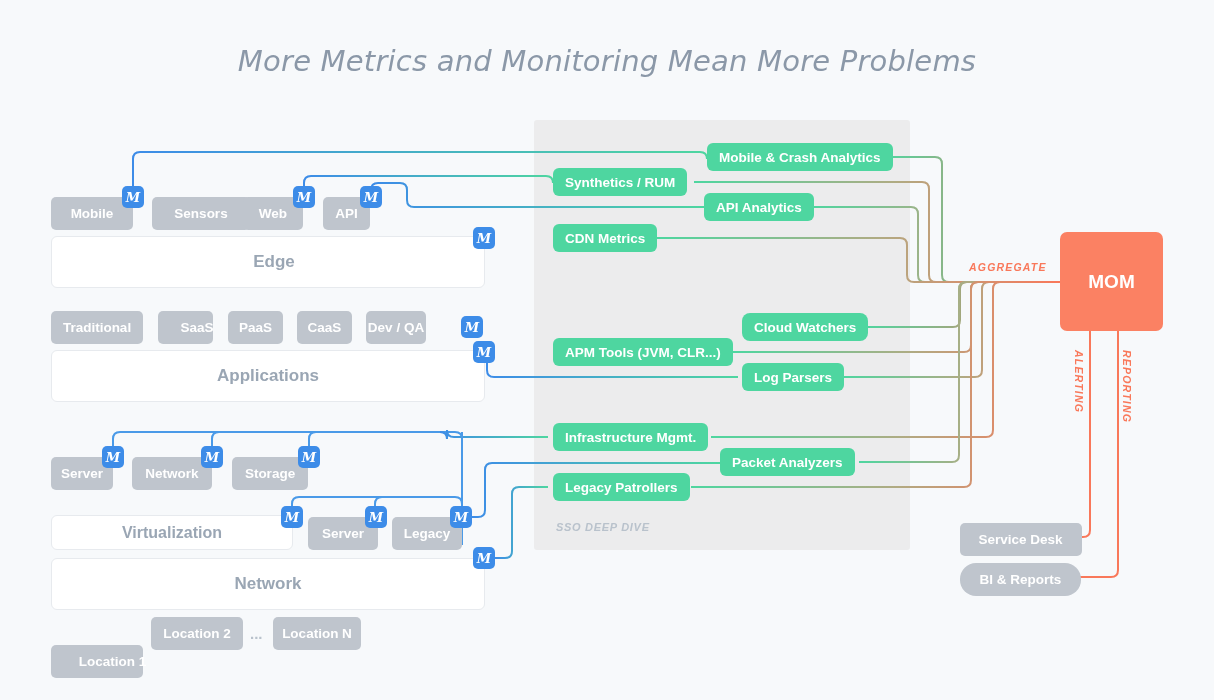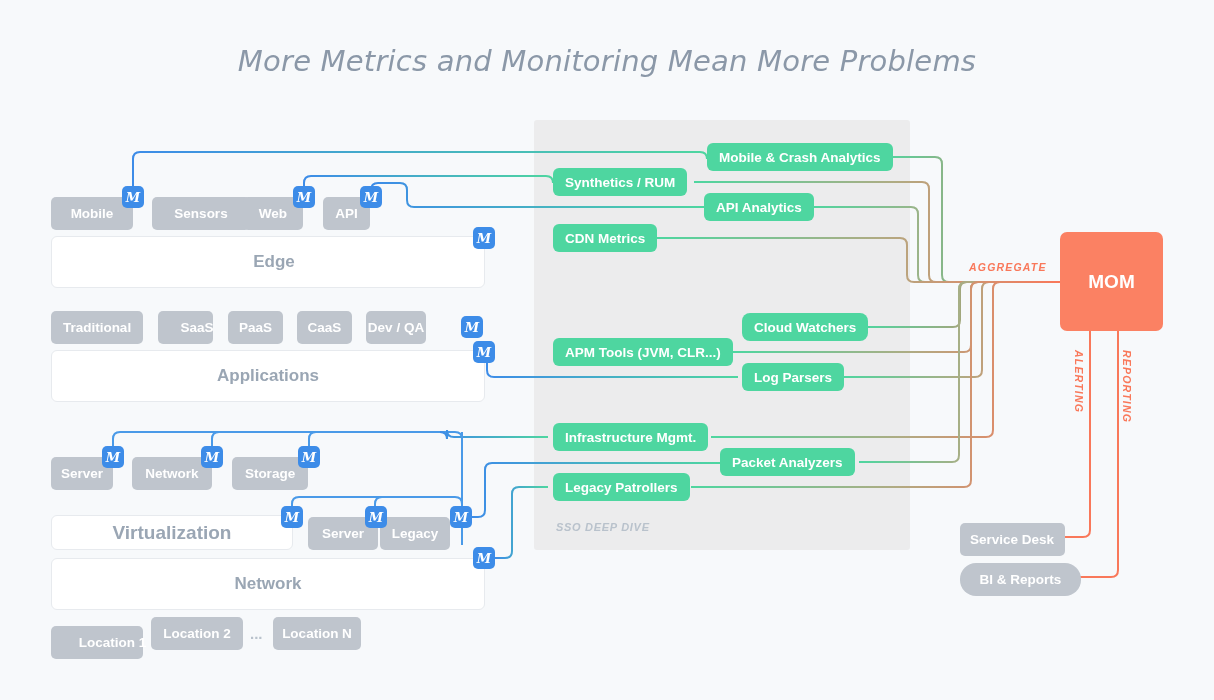--- a/index.html
+++ b/index.html
@@ -198,33 +198,33 @@
 
   <div class="node pill" style="left:51px;top:457px;width:62px;">Server</div>
   <div class="mbadge" style="left:102px;top:446px;">M</div>
 
   <div class="node pill" style="left:132px;top:457px;width:80px;">Network</div>
   <div class="mbadge" style="left:201px;top:446px;">M</div>
 
   <div class="node pill" style="left:232px;top:457px;width:76px;">Storage</div>
   <div class="mbadge" style="left:298px;top:446px;">M</div>
 
-  <div class="node shell" style="left:51px;top:515px;width:242px;font-size:19px;height:35px;">Virtualization</div>
+  <div class="node shell" style="left:51px;top:515px;width:242px;font-size:16px;height:35px;">Virtualization</div>
 
   <div class="node pill" style="left:308px;top:517px;width:70px;">Server</div>
   <div class="mbadge" style="left:281px;top:506px;">M</div>
   <div class="mbadge" style="left:365px;top:506px;">M</div>
 
-  <div class="node pill" style="left:380px;top:517px;width:70px;">Legacy</div>
+  <div class="node pill" style="left:392px;top:517px;width:70px;">Legacy</div>
   <div class="mbadge" style="left:450px;top:506px;">M</div>
 
   <div class="node shell" style="left:51px;top:558px;width:434px;">Network</div>
   <div class="mbadge" style="left:473px;top:547px;">M</div>
 
-  <div class="node pill" style="left:51px;top:626px;width:92px;padding-left:44px;">Location 1</div>
+  <div class="node pill" style="left:51px;top:645px;width:92px;padding-left:44px;">Location 1</div>
   <div class="node pill" style="left:151px;top:617px;width:92px;">Location 2</div>
   <div class="ellipsis" style="left:250px;top:625px;">...</div>
   <div class="node pill" style="left:273px;top:617px;width:88px;">Location N</div>
 
   <div class="node green" style="left:707px;top:143px;">Mobile &amp; Crash Analytics</div>
   <div class="node green" style="left:553px;top:168px;">Synthetics / RUM</div>
   <div class="node green" style="left:704px;top:193px;">API Analytics</div>
   <div class="node green" style="left:553px;top:224px;">CDN Metrics</div>
   <div class="node green" style="left:742px;top:313px;border-radius:8px;">Cloud Watchers</div>
   <div class="node green" style="left:553px;top:338px;">APM Tools (JVM, CLR...)</div>
@@ -233,16 +233,16 @@
   <div class="node green" style="left:720px;top:448px;">Packet Analyzers</div>
   <div class="node green" style="left:553px;top:473px;">Legacy Patrollers</div>
 
   <div class="flow-label" style="left:969px;top:261px;">AGGREGATE</div>
 
   <div class="node mom" style="left:1060px;top:232px;width:103px;height:99px;">MOM</div>
 
   <div class="flow-label vert" style="left:1085px;top:350px;">ALERTING</div>
   <div class="flow-label vert" style="left:1133px;top:350px;">REPORTING</div>
 
-  <div class="node pill" style="left:960px;top:523px;width:105px;padding-left:12px;">Service Desk</div>
+  <div class="node pill" style="left:960px;top:523px;width:122px;padding-left:12px;">Service Desk</div>
   <div class="node pill" style="left:960px;top:563px;width:121px;border-radius:16px;">BI &amp; Reports</div>
 
 </div>
 
 </body></html>

